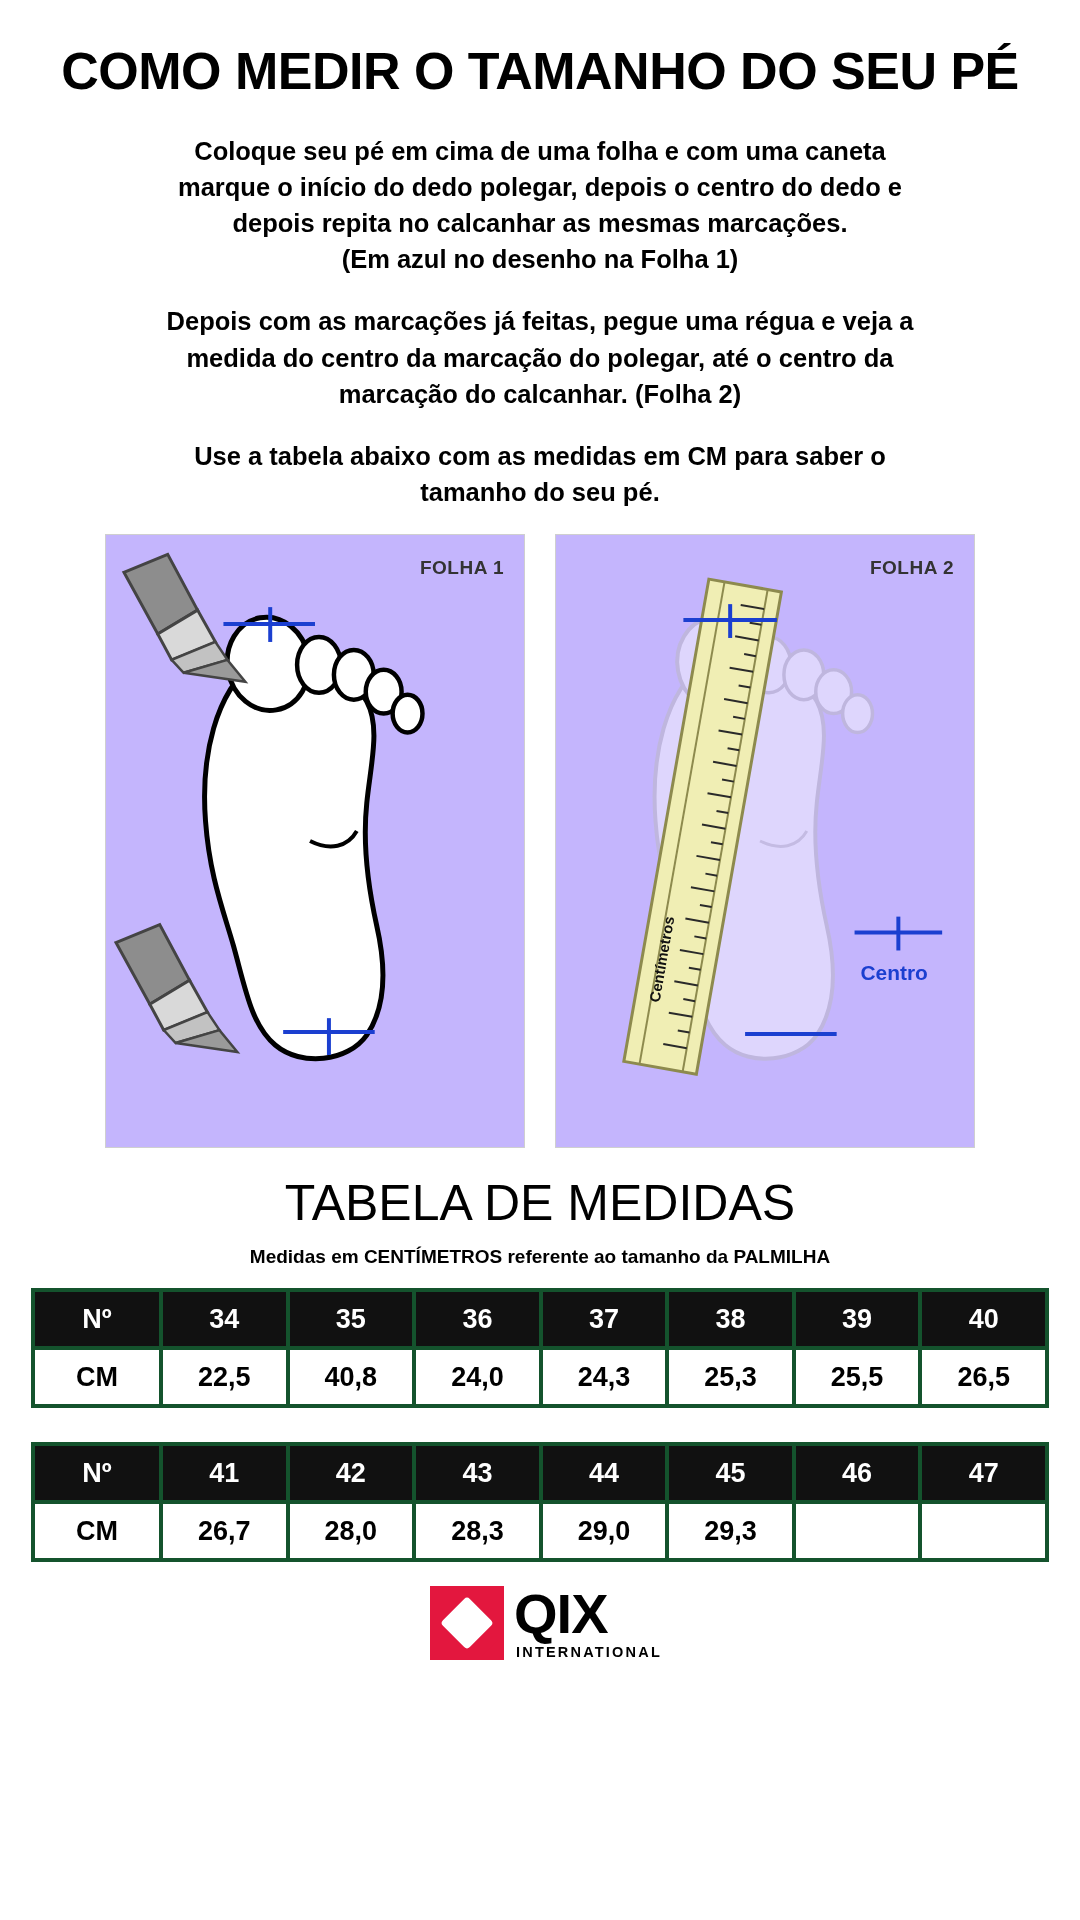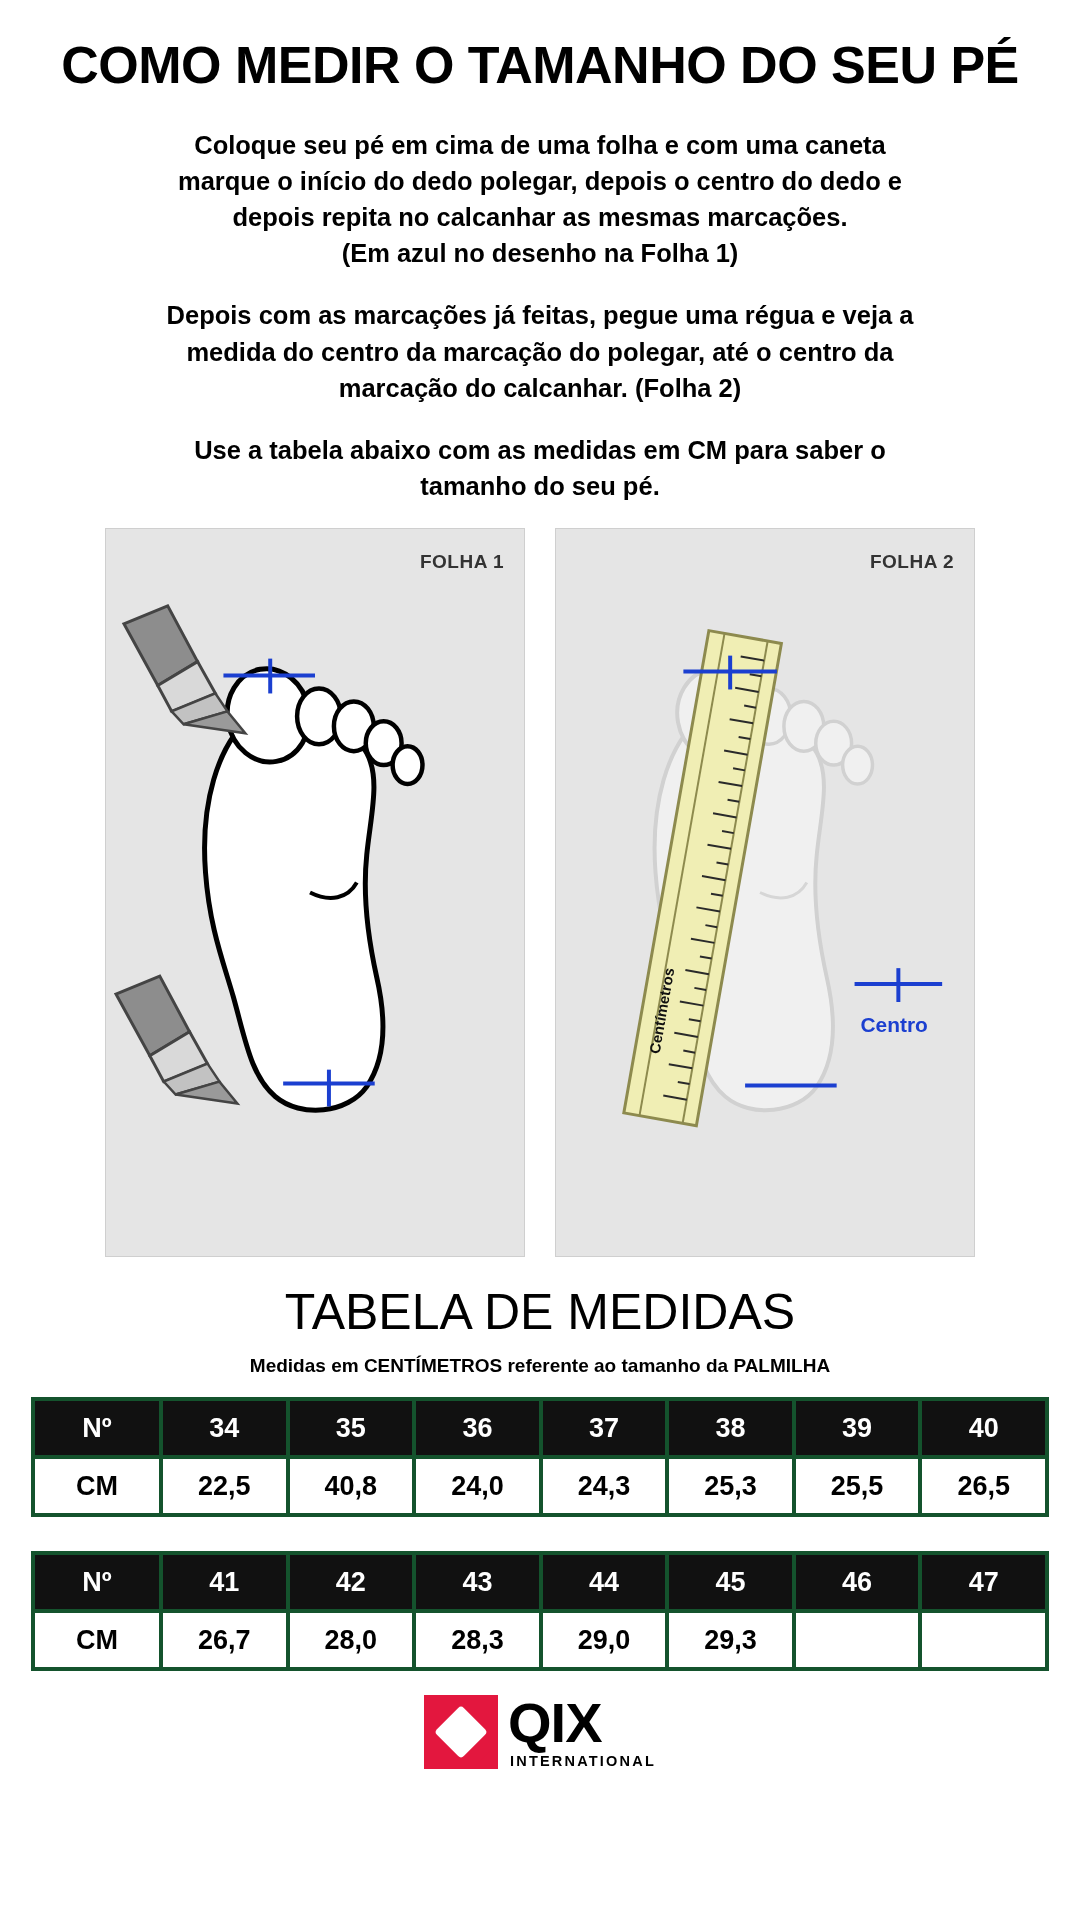--- a/index.html
+++ b/index.html
@@ -7,21 +7,21 @@
     margin: 0; padding: 0;
     width: 1080px; height: 1920px;
     background: #ffffff;
     font-family: "Liberation Sans", sans-serif;
     color: #000000;
   }
   .page {
     width: 1080px;
     height: 1920px;
     position: relative;
-    padding: 0;
+    padding: 6px;
     overflow: hidden;
   }
   .title {
     text-align: center;
     font-size: 52px;
     font-weight: bold;
     letter-spacing: -0.5px;
     margin: 38px 0 0 0;
     line-height: 1.05;
   }
@@ -36,24 +36,24 @@
   .intro .gap { height: 26px; }
 
   .figures {
     margin: 24px 0 0 0;
     display: flex;
     justify-content: center;
     gap: 30px;
   }
   .fig {
     width: 420px;
-    height: 729px;
+    height: 614px;
     border: 1px solid #cfcfcf;
     position: relative;
-    background: #e5e5e5;
+    background: #c4b5fd;
     text-decoration: underline;
   }
   .fig-label {
     position: absolute;
     top: 22px;
     right: 20px;
     font-size: 19px;
     font-weight: bold;
     color: #333;
     letter-spacing: 0.5px;

